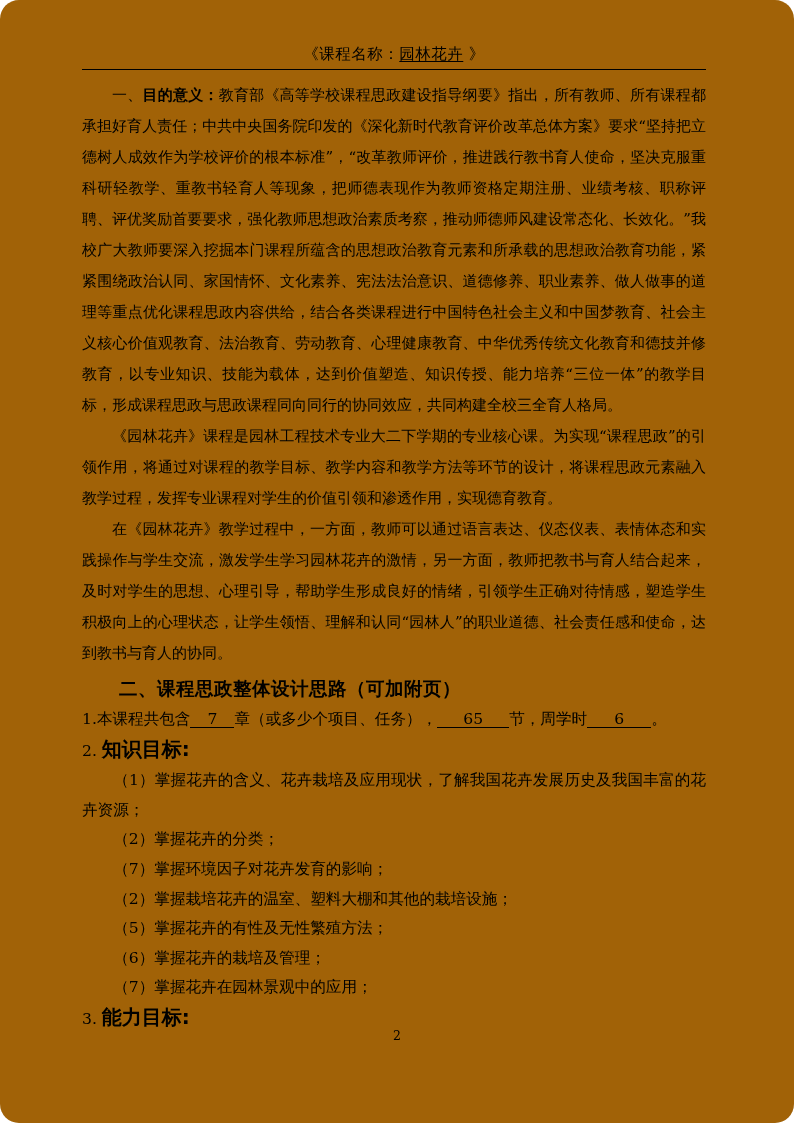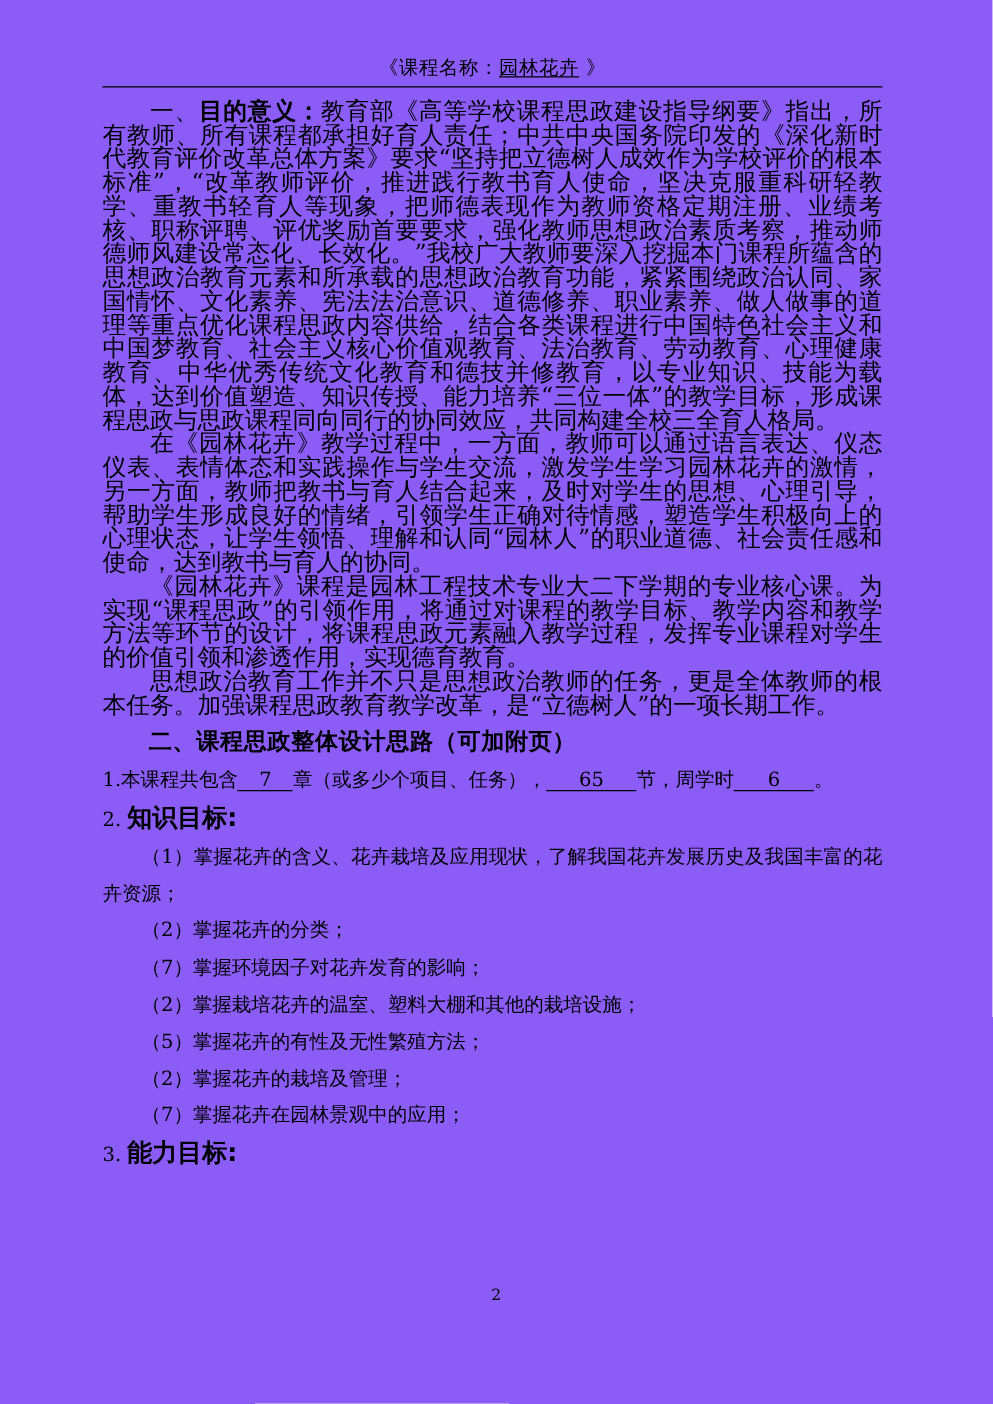--- a/index.html
+++ b/index.html
@@ -9,22 +9,23 @@
   }
   body {
     font-family: "DejaVu Serif", "Liberation Serif", serif;
     color: #000000;
   }
   .page {
     position: relative;
     width: 794px;
     height: 1123px;
     box-sizing: border-box;
-    background: #8b5cf6;
+    background: #a16207;
     overflow: hidden;
+    border-radius: 19px;
   }
   .header-area {
     position: absolute;
     left: 82px;
     top: 44px;
     width: 624px;
   }
   .header-title {
     text-align: center;
     font-size: 15.5px;
@@ -43,22 +44,22 @@
     width: 100%;
   }
   .content {
     position: absolute;
     left: 82px;
     top: 80px;
     width: 624px;
   }
   p.body-par {
     margin: 0;
-    font-size: 19px;
-    line-height: 19px;
+    font-size: 15px;
+    line-height: 31px;
     text-align: justify;
     text-justify: inter-ideograph;
     text-indent: 2em;
     font-family: "DejaVu Serif", "Liberation Serif", serif;
   }
   .b { font-weight: bold; }
   h2.section-heading {
     margin: 4px 0 0 0;
     font-size: 18.5px;
     line-height: 32px;
@@ -112,38 +113,37 @@
 
   <div class="header-area">
     <div class="header-title"><span>《课程名称：</span><span class="course-name">园林花卉</span><span> 》</span></div>
     <hr class="header-rule">
   </div>
 
   <div class="content">
 
     <p class="body-par"><span>一、</span><span class="b">目的意义：</span><span>教育部《高等学校课程思政建设指导纲要》指出，所有教师、所有课程都承担好育人责任；中共中央国务院印发的《深化新时代教育评价改革总体方案》要求“坚持把立德树人成效作为学校评价的根本标准”，“改革教师评价，推进践行教书育人使命，坚决克服重科研轻教学、重教书轻育人等现象，把师德表现作为教师资格定期注册、业绩考核、职称评聘、评优奖励首要要求，强化教师思想政治素质考察，推动师德师风建设常态化、长效化。”我校广大教师要深入挖掘本门课程所蕴含的思想政治教育元素和所承载的思想政治教育功能，紧紧围绕政治认同、家国情怀、文化素养、宪法法治意识、道德修养、职业素养、做人做事的道理等重点优化课程思政内容供给，结合各类课程进行中国特色社会主义和中国梦教育、社会主义核心价值观教育、法治教育、劳动教育、心理健康教育、中华优秀传统文化教育和德技并修教育，以专业知识、技能为载体，达到价值塑造、知识传授、能力培养“三位一体”的教学目标，形成课程思政与思政课程同向同行的协同效应，共同构建全校三全育人格局。</span></p>
 
+    <p class="body-par">《园林花卉》课程是园林工程技术专业大二下学期的专业核心课。为实现“课程思政”的引领作用，将通过对课程的教学目标、教学内容和教学方法等环节的设计，将课程思政元素融入教学过程，发挥专业课程对学生的价值引领和渗透作用，实现德育教育。</p>
+
     <p class="body-par">在《园林花卉》教学过程中，一方面，教师可以通过语言表达、仪态仪表、表情体态和实践操作与学生交流，激发学生学习园林花卉的激情，另一方面，教师把教书与育人结合起来，及时对学生的思想、心理引导，帮助学生形成良好的情绪，引领学生正确对待情感，塑造学生积极向上的心理状态，让学生领悟、理解和认同“园林人”的职业道德、社会责任感和使命，达到教书与育人的协同。</p>
 
-    <p class="body-par">《园林花卉》课程是园林工程技术专业大二下学期的专业核心课。为实现“课程思政”的引领作用，将通过对课程的教学目标、教学内容和教学方法等环节的设计，将课程思政元素融入教学过程，发挥专业课程对学生的价值引领和渗透作用，实现德育教育。</p>
-
-    <p class="body-par">思想政治教育工作并不只是思想政治教师的任务，更是全体教师的根本任务。加强课程思政教育教学改革，是“立德树人”的一项长期工作。</p>
 
     <h2 class="section-heading">二、课程思政整体设计思路（可加附页）</h2>
 
     <p class="numbered-line"><span>1.</span><span>本课程共包含</span><span class="blank w-ch">7</span><span>章（或多少个项目、任务），</span><span class="blank w-sec">65</span><span>节，周学时</span><span class="blank w-wk">6</span><span>。</span></p>
 
     <p class="numbered-line"><span>2.</span>&nbsp;<span class="label-bold">知识目标:</span></p>
 
     <p class="item-line">（1）掌握花卉的含义、花卉栽培及应用现状，了解我国花卉发展历史及我国丰富的花卉资源；</p>
     <p class="item-line">（2）掌握花卉的分类；</p>
     <p class="item-line">（7）掌握环境因子对花卉发育的影响；</p>
     <p class="item-line">（2）掌握栽培花卉的温室、塑料大棚和其他的栽培设施；</p>
     <p class="item-line">（5）掌握花卉的有性及无性繁殖方法；</p>
-    <p class="item-line">（2）掌握花卉的栽培及管理；</p>
+    <p class="item-line">（6）掌握花卉的栽培及管理；</p>
     <p class="item-line">（7）掌握花卉在园林景观中的应用；</p>
 
     <p class="numbered-line"><span>3.</span>&nbsp;<span class="label-bold">能力目标:</span></p>
 
   </div>
 
   <div class="page-number">2</div>
 
 </div>
 

